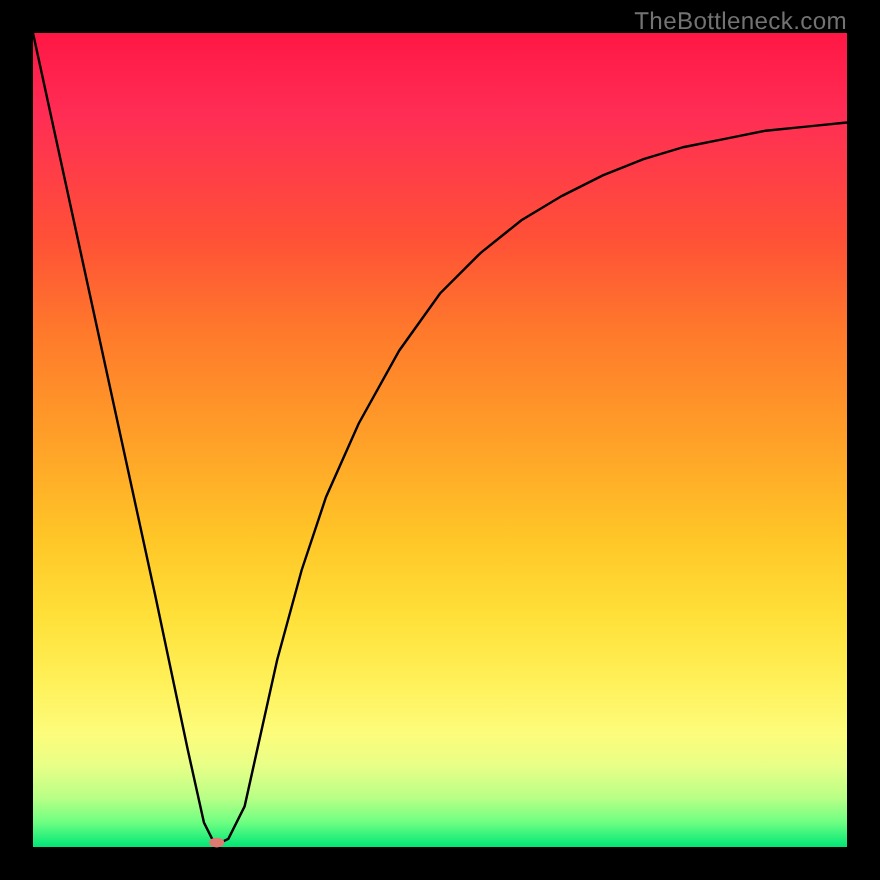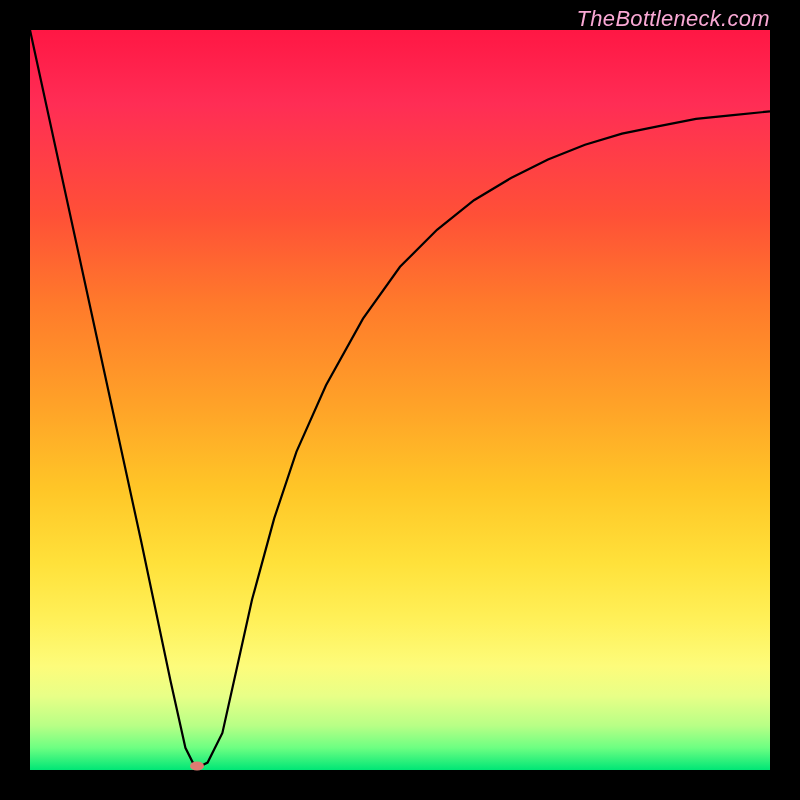--- a/index.html
+++ b/index.html
@@ -38,27 +38,26 @@
       #e8ff87 90%,
       #b8ff86 94%,
       #6dff82 97%,
       #00e676 100%
     );
   }
   .watermark {
     position: absolute;
     top: 6px;
     right: 30px;
-    color: #f9a8d4;
+    color: #737373;
     font-size: 22px;
     font-weight: 400;
     letter-spacing: 0.3px;
     z-index: 10;
     pointer-events: none;
-    font-style: italic;
   }
   svg.overlay {
     position: absolute;
     left: 0;
     top: 0;
     width: 740px;
     height: 740px;
     pointer-events: none;
   }
   .marker {

